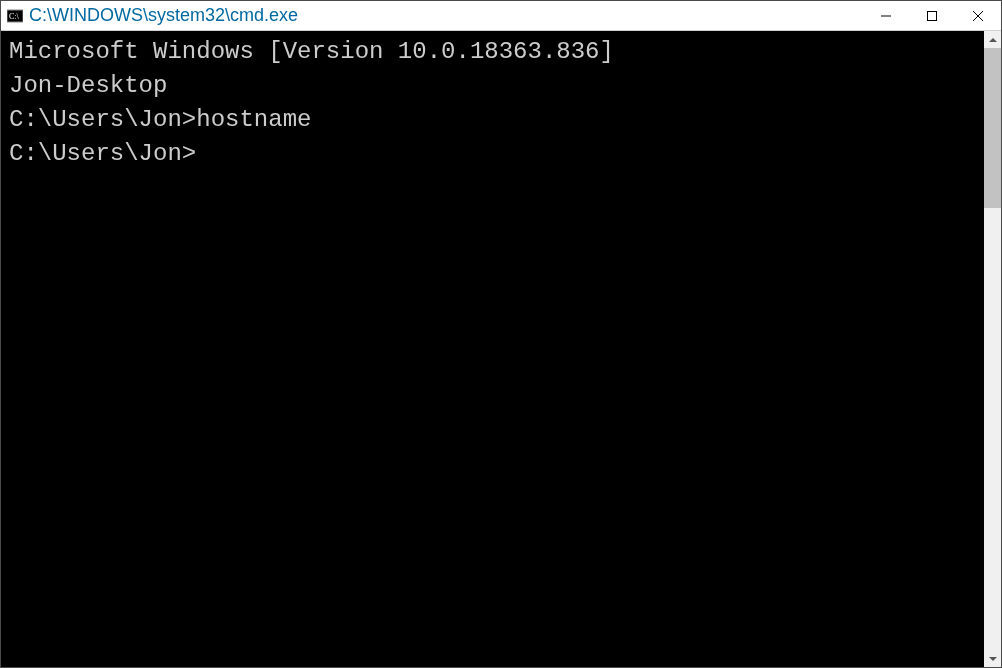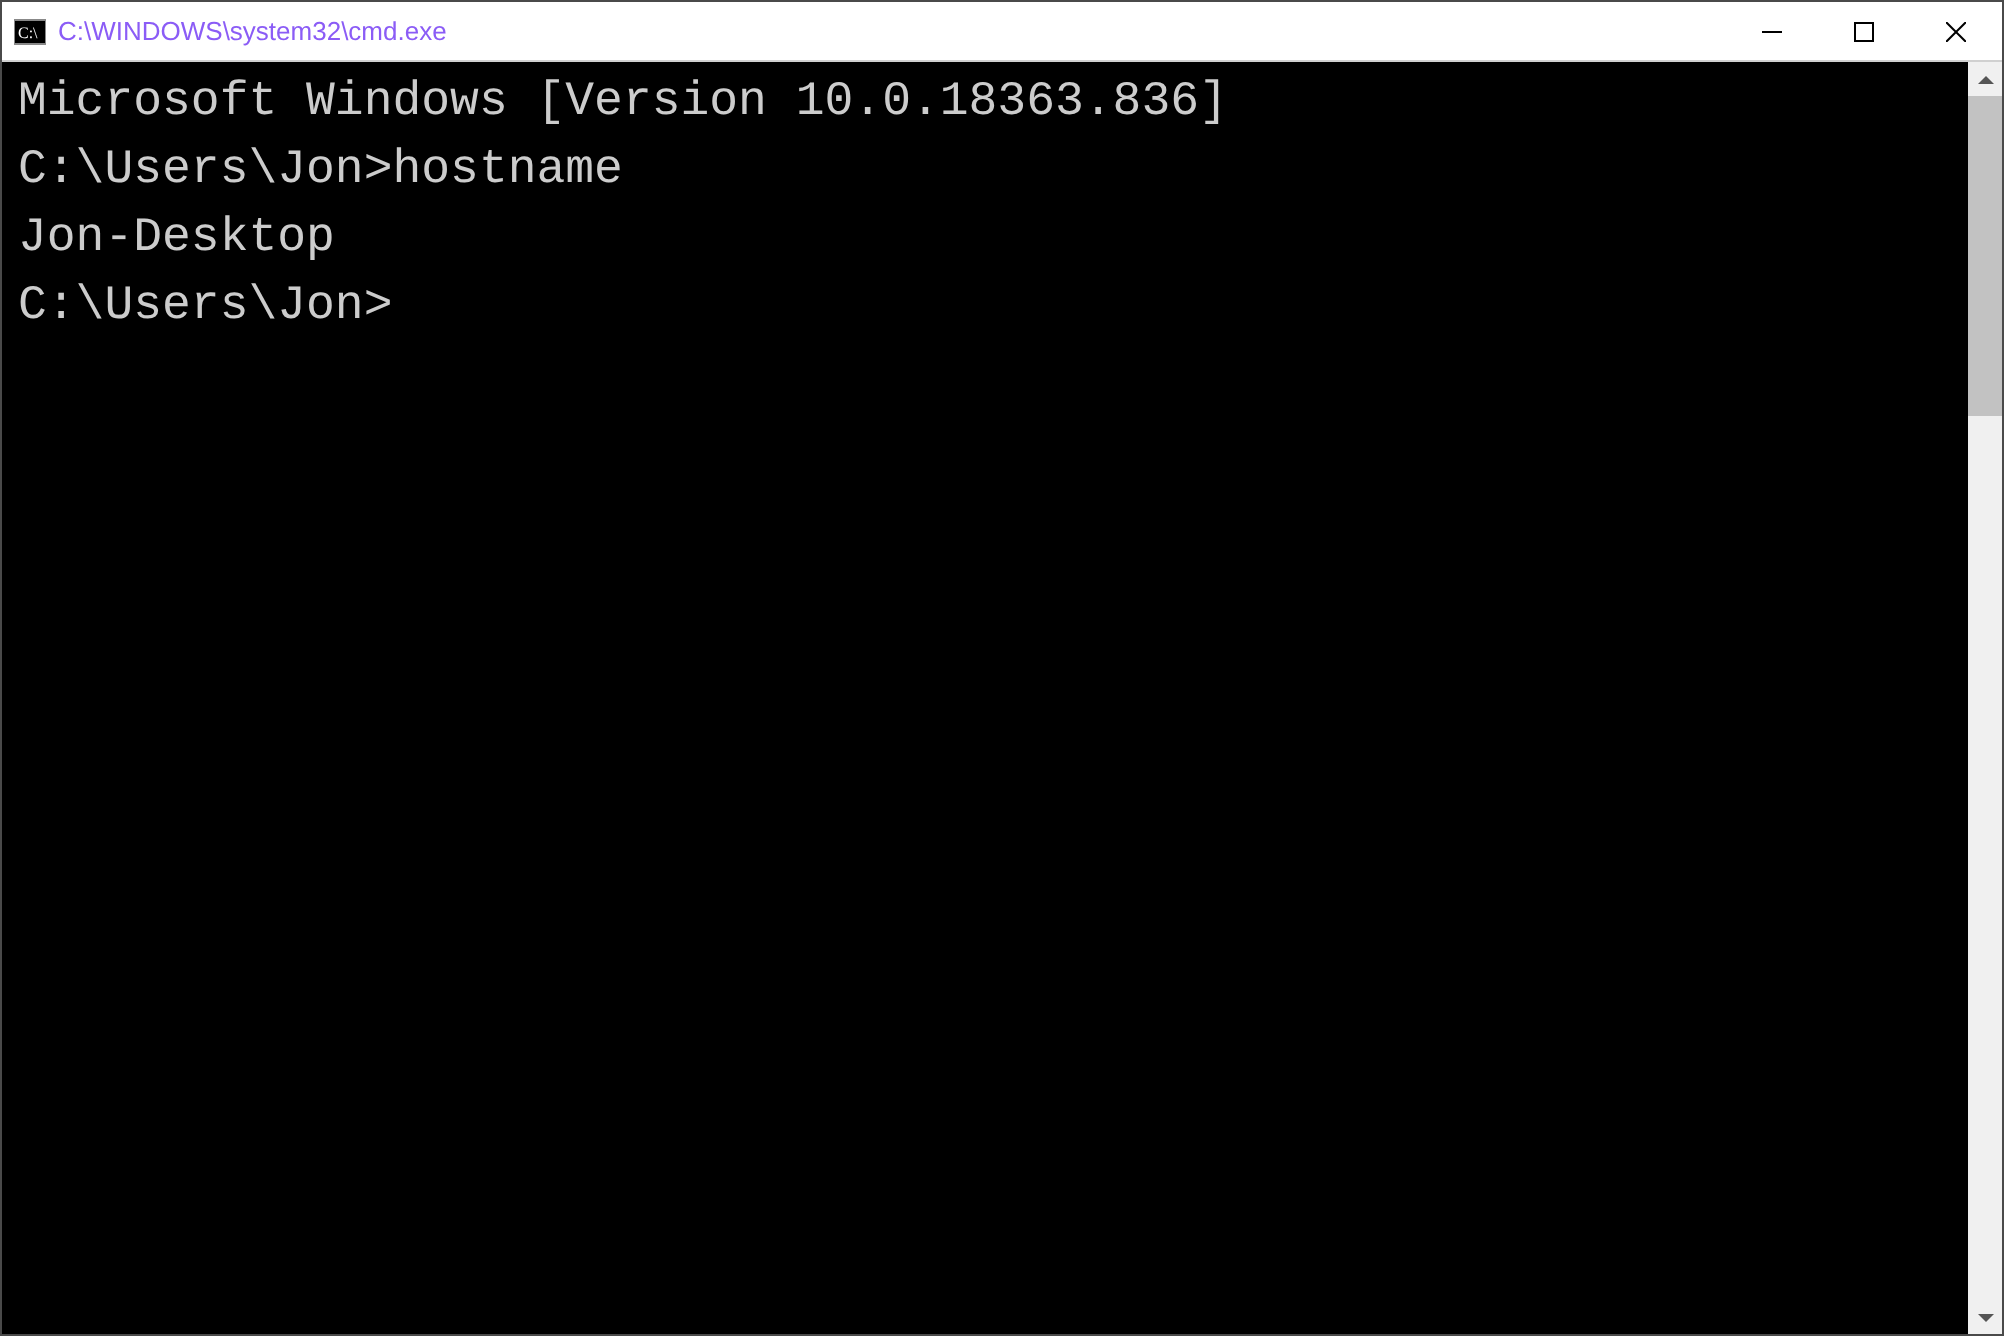--- a/index.html
+++ b/index.html
@@ -1,20 +1,20 @@
 <!DOCTYPE html>
 <html><head>
   <meta charset="utf-8">
   <style>
     * { margin: 0; padding: 0; box-sizing: border-box; }
     html, body { width: 1002px; height: 668px; overflow: hidden; font-family: "Segoe UI", Tahoma, sans-serif; background: #fff; }
     .window { width: 1002px; height: 668px; border: 1px solid #4a4a4a; display: flex; flex-direction: column; background: #000; }
     .titlebar { height: 30px; background: #ffffff; display: flex; align-items: center; justify-content: space-between; border-bottom: 1px solid #d0d0d0; }
     .titlebar-left { display: flex; align-items: center; gap: 6px; padding-left: 6px; }
-    .titlebar-title { font-size: 13px; color: #8b5cf6; }
+    .titlebar-title { font-size: 18px; color: #0369a1; }
     .app-icon { width: 16px; height: 16px; display: inline-flex; align-items: center; justify-content: center; }
     .controls { display: flex; height: 100%; }
     .ctrl { width: 46px; height: 100%; display: flex; align-items: center; justify-content: center; background: #fff; }
     .ctrl svg { pointer-events: none; }
     .client { flex: 1; display: flex; background: #be185d; position: relative; }
     .terminal { flex: 1; background: #000; color: #cccccc; font-family: Consolas, "Courier New", monospace; font-size: 24px; line-height: 34px; padding: 4px 8px 0 8px; white-space: pre; overflow: hidden; }
     .terminal .line { display: block; }
     .scrollbar { width: 17px; background: #e0e0e0; position: relative; display: flex; flex-direction: column; justify-content: space-between; align-items: center; }
     .scroll-track { position: absolute; top: 17px; bottom: 17px; left: 0; right: 0; background: #f0f0f0; }
     .scroll-thumb { position: absolute; top: 17px; left: 0; right: 0; height: 160px; background: #c2c2c2; }
@@ -50,21 +50,21 @@
       <div class="ctrl close">
         <svg width="10" height="10" viewBox="0 0 10 10">
             <line x1="0" y1="0" x2="10" y2="10" stroke="#000" stroke-width="1"></line>
             <line x1="10" y1="0" x2="0" y2="10" stroke="#000" stroke-width="1"></line>
           </svg>
       </div>
     </div>
   </div>
 
   <div class="client">
-    <div class="terminal"><span class="line">Microsoft Windows [Version 10.0.18363.836]</span><span class="line"></span><span class="line"><span>C:\Users\Jon&gt;</span><span>hostname</span></span><span class="line">Jon-Desktop</span><span class="line"></span><span class="line"><span>C:\Users\Jon&gt;</span></span></div>
+    <div class="terminal"><span class="line">Microsoft Windows [Version 10.0.18363.836]</span><span class="line"></span><span class="line">Jon-Desktop</span><span class="line"><span>C:\Users\Jon&gt;</span><span>hostname</span></span><span class="line"></span><span class="line"><span>C:\Users\Jon&gt;</span></span></div>
 
     <div class="scrollbar">
       <div class="scroll-btn">
           <div class="tri-up"></div>
         </div>
       <div class="scroll-track"></div>
       <div class="scroll-thumb"></div>
       <div class="scroll-btn">
           <div class="tri-down"></div>
         </div>

